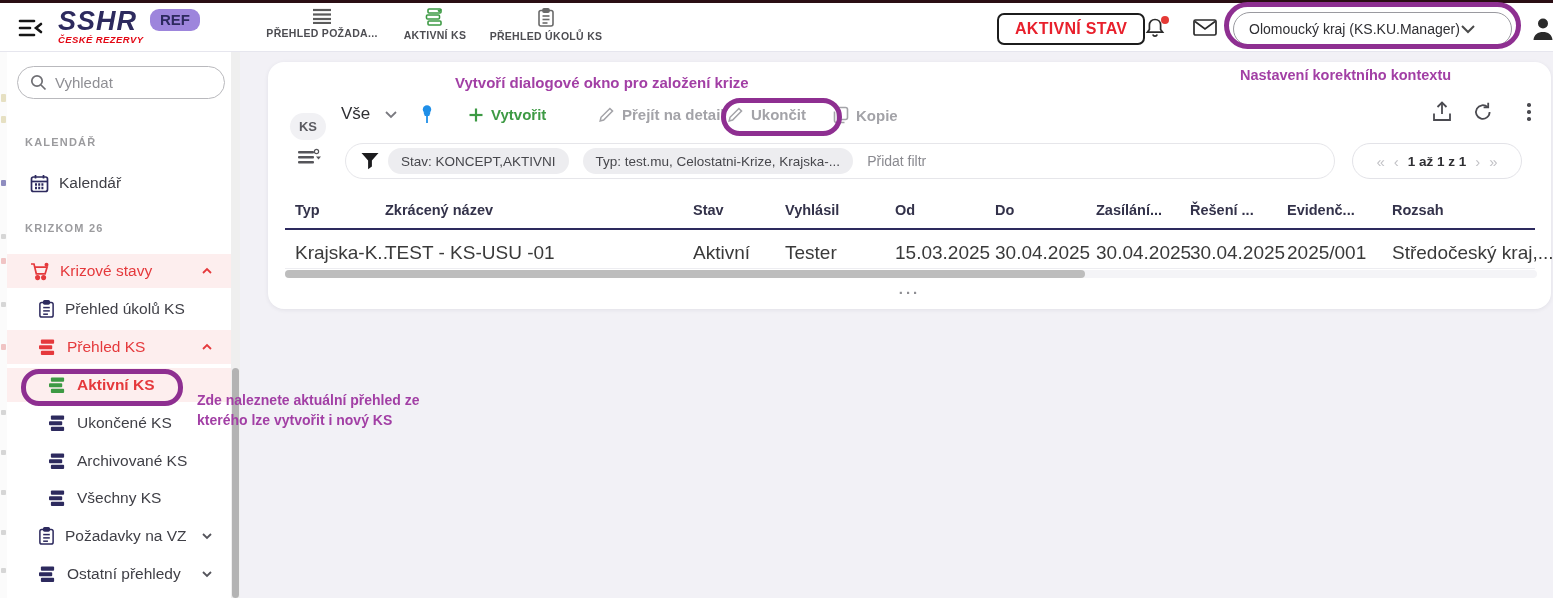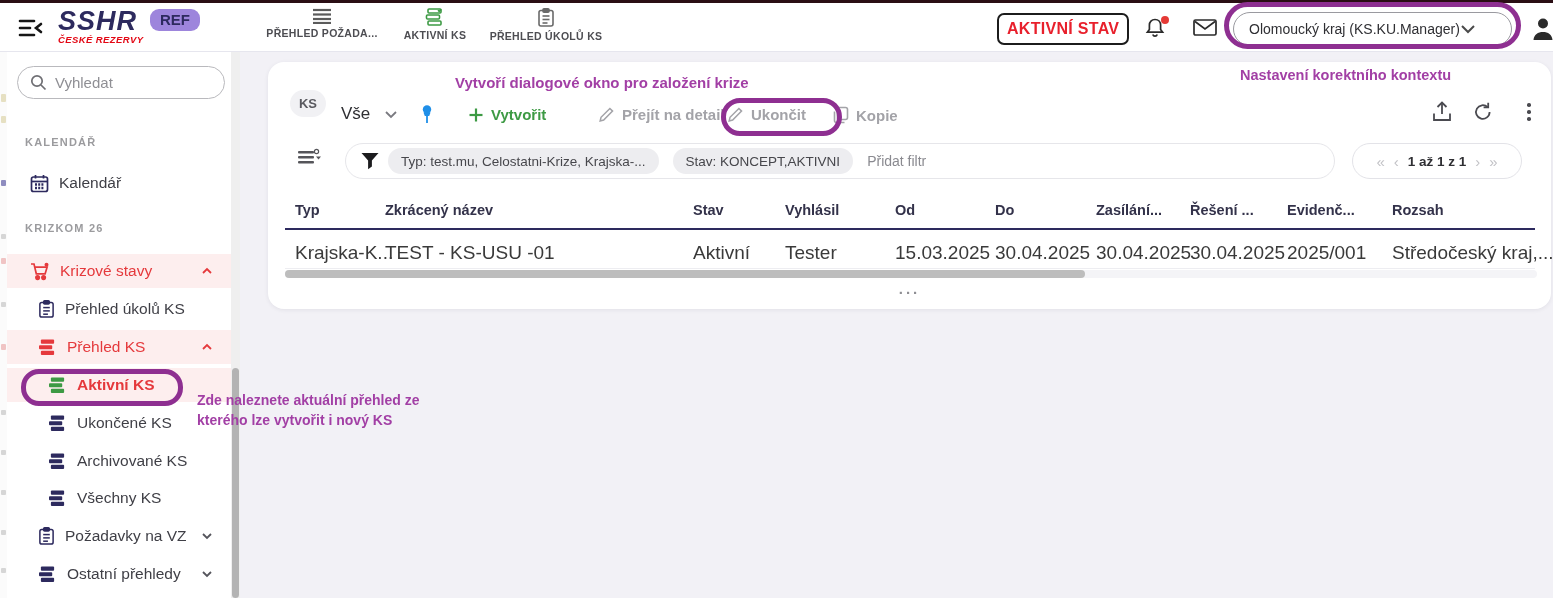--- a/index.html
+++ b/index.html
@@ -11,21 +11,21 @@
   .topstrip { position:absolute; left:0; top:0; width:100%; height:3px; background:#2a0e14; }
   .header { position:absolute; left:0; top:3px; width:100%; height:49px; background:#fff; border-bottom:1px solid #e6e6ee; z-index:5; }
   .hamburger { position:absolute; left:17px; top:13px; width:28px; height:24px; cursor:pointer; }
   .logo { position:absolute; left:58px; top:5px; width:110px; }
   .logo-title { font-size:27px; font-weight:900; font-style:italic; color:#2d2a5e; letter-spacing:1px; line-height:26px; }
   .logo-sub { font-size:9.5px; font-weight:bold; font-style:italic; color:#e30613; letter-spacing:.4px; }
   .badge { position:absolute; left:150px; top:6px; background:#9d85dc; color:#2d2a5e; font-weight:bold; font-size:15px; padding:2px 10px 3px; border-radius:9px; }
   .topnav { position:absolute; top:5px; display:flex; flex-direction:column; align-items:center; cursor:pointer; }
   .topnav .nav-label { margin-top:3px; font-size:10.5px; font-weight:bold; color:#4d4d52; letter-spacing:.3px; white-space:nowrap; }
   .nav1 { left:262px; width:120px; } .nav2 { left:393px; width:84px; } .nav3 { left:485px; width:122px; }
-  .status-btn { position:absolute; left:997px; top:10px; height:32px; border:2px solid #1c1c1c; border-radius:7px; display:flex; align-items:center; padding:0 8px; background:#fff; cursor:pointer; }
+  .status-btn { position:absolute; left:997px; top:10px; height:32px; border:2px solid #1c1c1c; border-radius:7px; display:flex; align-items:center; padding:0 16px; background:#fff; cursor:pointer; }
   .status-btn span { color:#e8202c; font-size:16px; font-weight:bold; letter-spacing:.3px; }
   .icon-btn { position:absolute; top:13px; width:26px; height:26px; cursor:pointer; }
   .bell { left:1144px; } .mail { left:1192px; }
   .bell-dot { position:absolute; right:1px; top:0; width:8px; height:8px; border-radius:50%; background:#e53935; }
   .ctx-select { position:absolute; left:1233px; top:9px; width:279px; height:34px; border:1.5px solid #9a9aa0; border-radius:17px; background:#fff; display:flex; align-items:center; padding:0 12px 0 15px; cursor:pointer; }
   .ctx-select span { font-size:14px; color:#2f2f33; white-space:nowrap; flex:1; }
   .person { position:absolute; left:1531px; top:13px; width:24px; height:26px; }
 
   
   .minimap { position:absolute; left:0; top:52px; width:7px; bottom:0; background:#fbfbfb; border-right:1px solid:#eee; }
@@ -42,21 +42,21 @@
   .sb-item.lv1 { padding-left:23px; } .sb-item.lv2 { padding-left:31px; } .sb-item.lv3 { padding-left:41px; }
   .sb-item.active-red { background:#fdeeee; }
   .sb-item.active-red .lbl { color:#e5393c; }
   .sb-item.current .lbl { color:#e5393c; font-weight:bold; }
   .sb-item .chev { margin-left:auto; margin-right:18px; }
   .sb-scrollbar { position:absolute; left:231px; top:52px; width:9px; bottom:0; background:#efefef; }
   .sb-thumb { position:absolute; left:1px; width:7px; top:316px; height:230px; background:#b3b3b3; border-radius:4px; }
 
   
   .card { position:absolute; left:268px; top:62px; width:1283px; height:247px; background:#fff; border-radius:16px; box-shadow:0 1px 4px rgba(40,40,70,.08); }
-  .chip-ks { position:absolute; left:22px; top:28px; width:36px; height:27px; background:#f1f1f4; border-radius:14px; display:flex; align-items:center; justify-content:center; font-size:13px; font-weight:bold; color:#5a5a60; cursor:pointer; }
+  .chip-ks { position:absolute; left:22px; top:51px; width:36px; height:27px; background:#f1f1f4; border-radius:14px; display:flex; align-items:center; justify-content:center; font-size:13px; font-weight:bold; color:#5a5a60; cursor:pointer; }
   .view-sel { position:absolute; left:73px; top:42px; display:flex; align-items:center; cursor:pointer; }
   .view-sel .v { font-size:17px; font-weight:normal; color:#2f2f33; }
   .pin { position:absolute; left:150px; top:42px; width:20px; height:22px; cursor:pointer; }
   .tb-btn { position:absolute; top:44px; display:flex; align-items:center; gap:7px; cursor:pointer; }
   .tb-btn .t { font-size:15px; font-weight:bold; white-space:nowrap; }
   .btn-create { left:200px; } .btn-create .t { color:#3d9a44; }
   .btn-detail { left:330px; } .btn-finish { left:459px; } .btn-copy { left:565px; }
   .gray-btn .t { color:#a3a3a8; }
   .card-icon { position:absolute; top:38px; width:24px; height:24px; cursor:pointer; color:#4a4a50; }
   .ic-export { left:1163px; } .ic-refresh { left:1204px; } .ic-dots { left:1248px; }
@@ -486,22 +486,22 @@
           </g>
         </svg>
     </div>
 
     <div class="filterbox">
       <span class="funnel">
         <svg width="20" height="20" viewBox="0 0 20 20">
             <path d="M1.5 2h17l-6.6 7.4v6.2l-3.8 2.6V9.4z" fill="#1c1c1e"></path>
           </svg>
       </span>
+      <span class="fchip">Stav: KONCEPT,AKTIVNI</span>
       <span class="fchip">Typ: test.mu, Celostatni-Krize, Krajska-...</span>
-      <span class="fchip">Stav: KONCEPT,AKTIVNI</span>
       <span class="addf">Přidat filtr</span>
     </div>
 
     <div class="pager">
       <span class="pg">«</span>
       <span class="pg">‹</span>
       <span class="plabel">1 až 1 z 1</span>
       <span class="pg">›</span>
       <span class="pg">»</span>
     </div>

